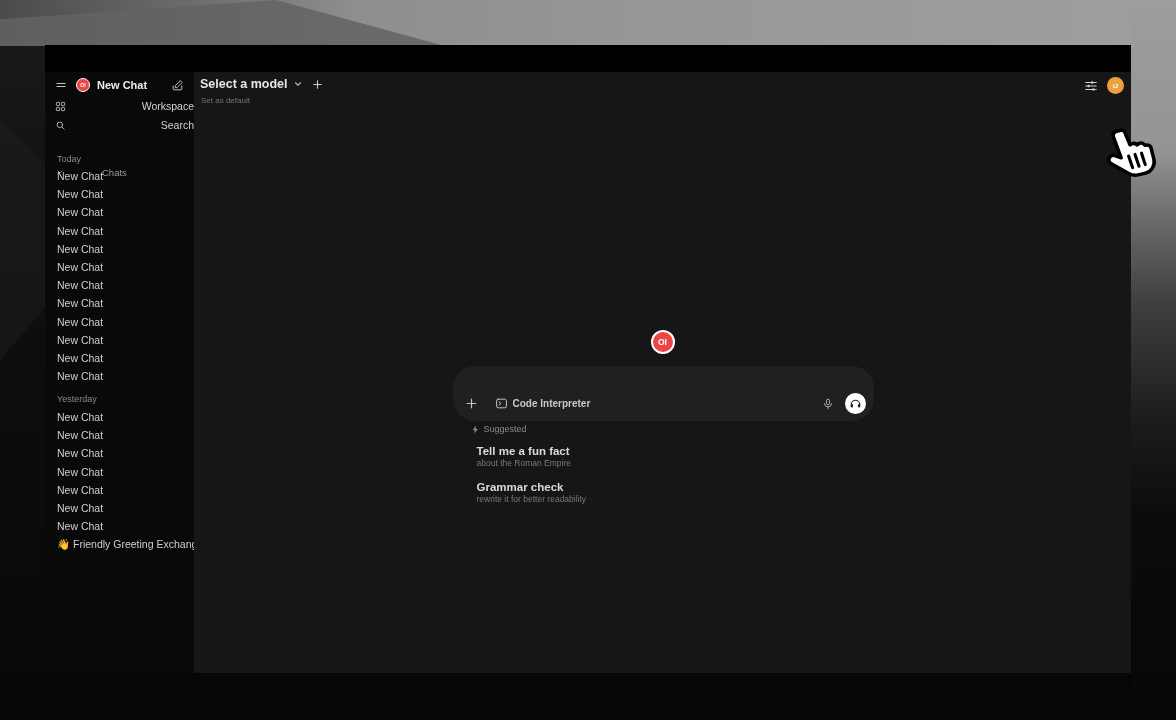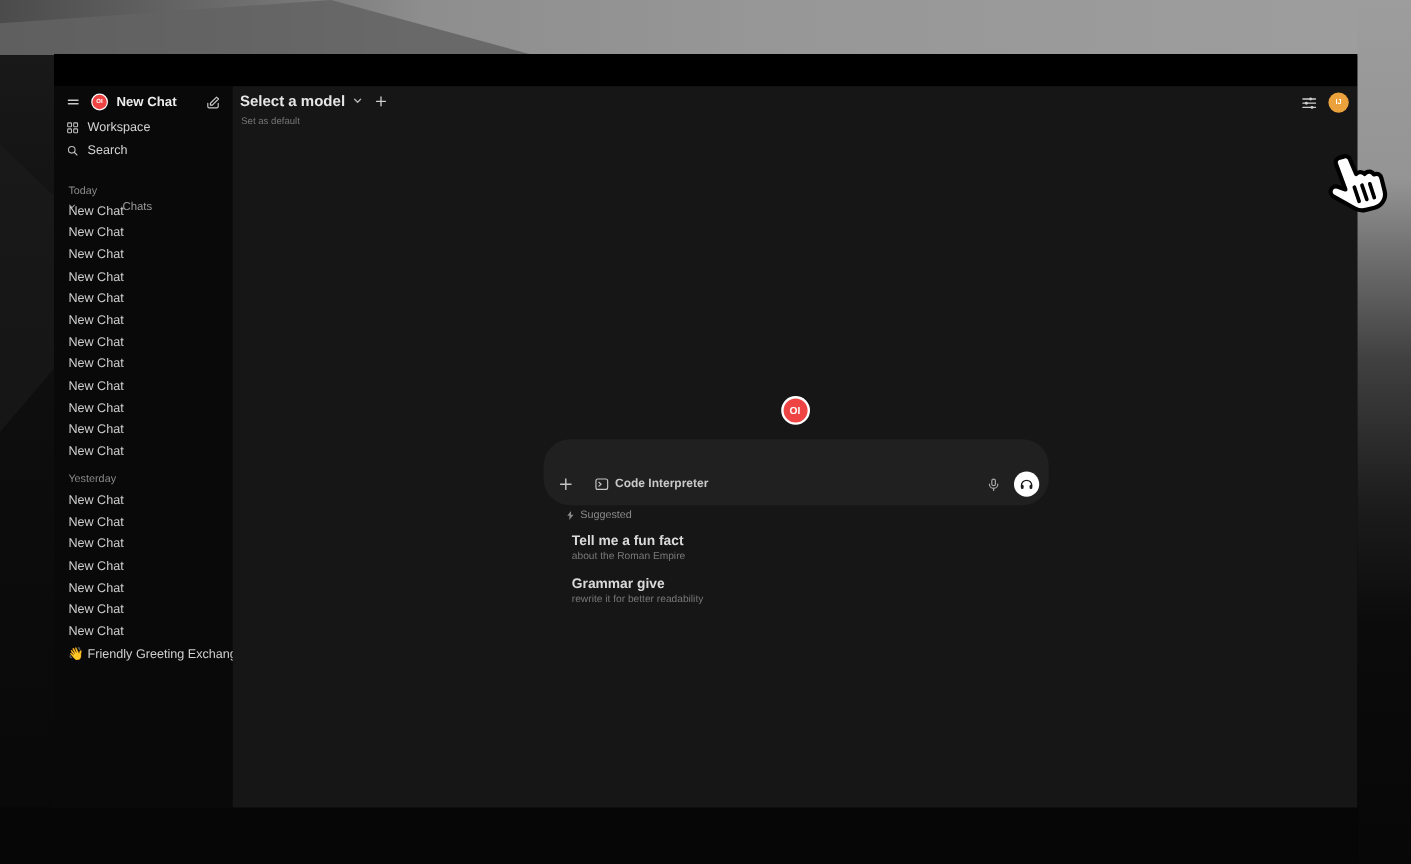--- a/index.html
+++ b/index.html
@@ -24,21 +24,21 @@
   .app-titlebar{position:absolute;left:0;top:0;width:100%;height:27px;background:#000;}
 
   
   .sidebar{position:absolute;left:0;top:27px;width:149px;height:601px;background:#090909;text-decoration:underline;}
   .side-row{position:absolute;left:0;width:100%;height:18px;display:flex;align-items:center;cursor:pointer;}
   .side-header{top:4px;padding:0 10px;box-sizing:border-box;}
   .side-header .title{font-size:11px;font-weight:bold;color:#ededed;margin-left:7px;flex:1;}
   .oi-logo{border-radius:50%;background:#ef4444;border:1.5px solid #fff;color:#fff;
            display:flex;align-items:center;justify-content:center;font-weight:bold;box-sizing:border-box;}
   .oi-small{width:14px;height:14px;font-size:5px;letter-spacing:.2px;margin-left:9px;}
-  .nav-row{padding-left:10px;box-sizing:border-box;}
+  .nav-row{padding-left:10px;box-sizing:border-box;justify-content:space-between;}
   .nav-row .icon{width:11px;height:11px;color:#bdbdbd;flex:0 0 auto;}
   .nav-row span{font-size:10.5px;color:#d3d3d3;margin-left:7px;}
   .chats-row{top:91px;padding-left:11px;box-sizing:border-box;gap:33px;}
   .chats-row .icon{width:8px;height:8px;color:#8f8f8f;}
   .chats-row span{font-size:9.5px;color:#9b9b9b;margin-left:5px;}
   .side-label{position:absolute;left:12px;font-size:9px;color:#8a8a8a;}
   .chat-list{position:absolute;left:0;width:100%;}
   .chat-item{height:18.2px;display:flex;align-items:center;padding-left:12px;box-sizing:border-box;
              font-size:10.5px;color:#cfcfcf;cursor:pointer;white-space:nowrap;}
 
@@ -237,21 +237,21 @@
           <svg class="icon" viewBox="0 0 24 24" fill="currentColor">
             <path d="M13 2L4.5 13h5L9 22l9.5-11.5h-5.5z"></path>
           </svg>
           <span>Suggested</span>
         </div>
         <div class="suggest-item">
           <div class="title">Tell me a fun fact</div>
           <div class="sub">about the Roman Empire</div>
         </div>
         <div class="suggest-item">
-          <div class="title">Grammar give</div>
+          <div class="title">Grammar check</div>
           <div class="sub">rewrite it for better readability</div>
         </div>
       </div>
 
     </div>
   </div>
 
   <svg class="cursor" viewBox="0 0 26 30">
     <path d="M10.2 1.6c-1.1.2-1.8 1.1-1.7 2.2l1.2 10.8-2.7-1.8c-1.1-.7-2.5-.4-3.1.7-.5.9-.3 2.1.5 2.8l7.2 6.7c1.1 1 2.6 1.6 4.1 1.6h3.6c3.1 0 5.6-2.5 5.6-5.6v-5.4c0-1.2-.9-2.1-2.1-2.1h-.5c-.3-.9-1.2-1.6-2.2-1.6-.5 0-1 .2-1.4.5-.4-.7-1.2-1.2-2-1.2-.5 0-.9.1-1.3.4l-1-6.4c-.2-1.1-1.1-1.8-2.2-1.6z" fill="#ffffff" stroke="#000000" stroke-width="1.7" stroke-linejoin="round"></path>
     <g stroke="#000000" stroke-width="1.5" stroke-linecap="round">

